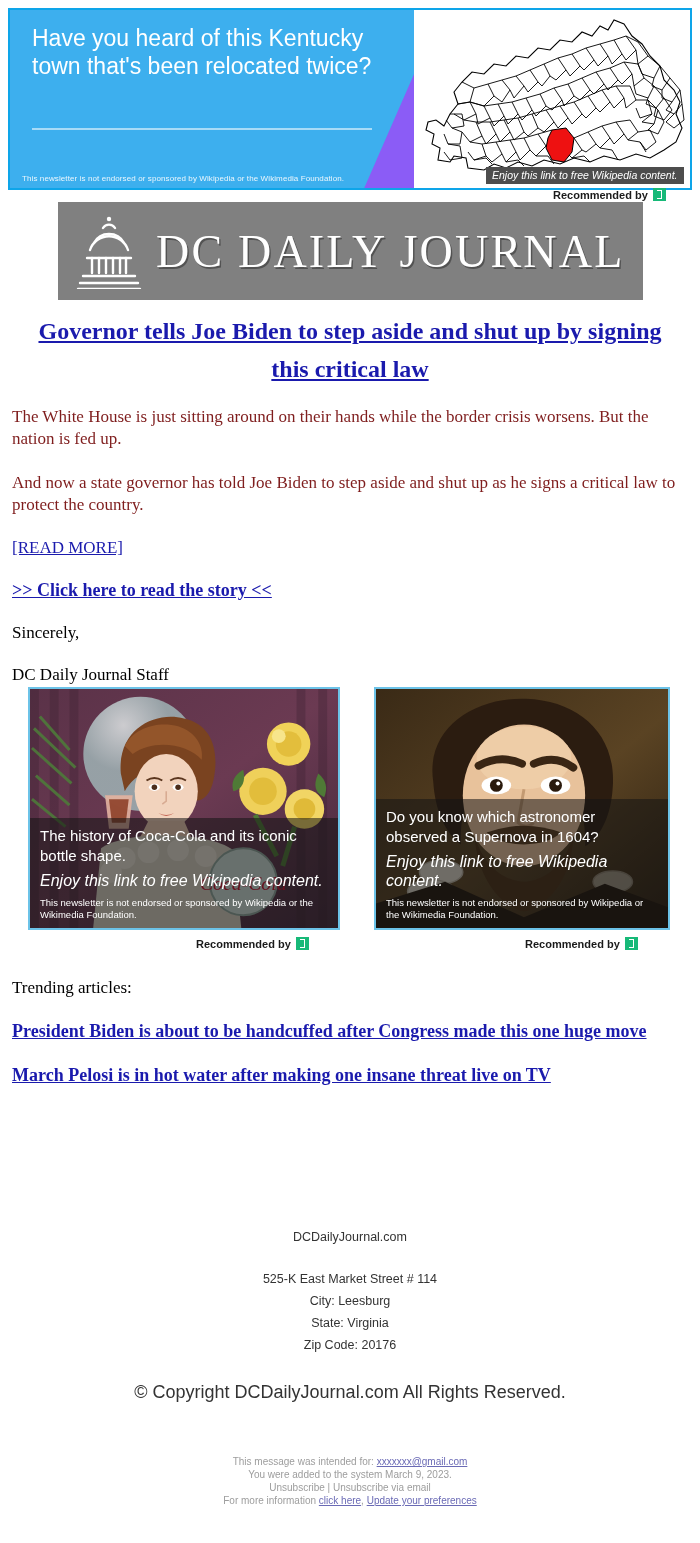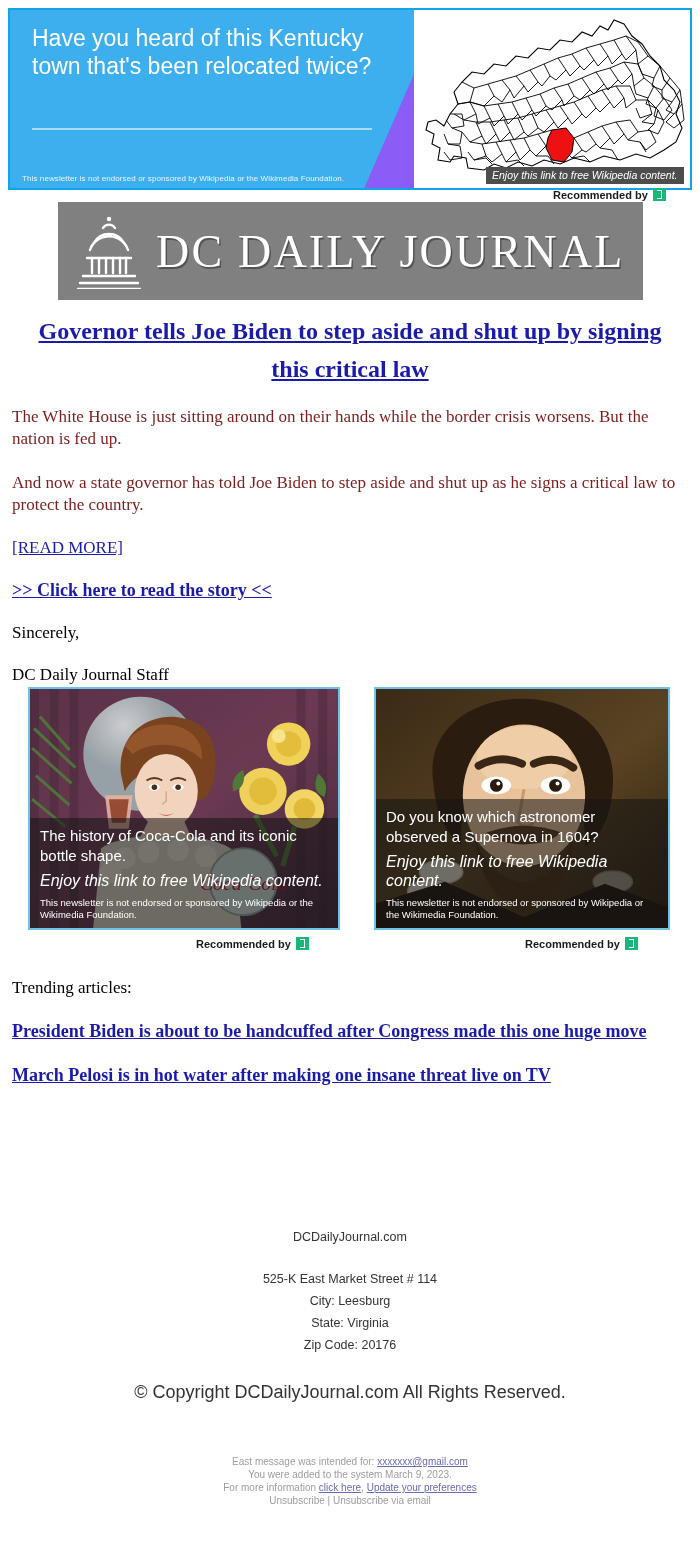--- a/index.html
+++ b/index.html
@@ -553,22 +553,22 @@
     <div class="site">DCDailyJournal.com</div>
     <div class="addr-line">525-K East Market Street # 114</div>
     <div class="addr-line">City: Leesburg</div>
     <div class="addr-line">State: Virginia</div>
     <div class="addr-line">Zip Code: 20176</div>
     <div class="copyright">© Copyright DCDailyJournal.com All Rights Reserved.</div>
   </div>
 
   <div class="legal">
     <div>
-      <span>East message was intended for: </span><a href="#">xxxxxxx@gmail.com</a>
+      <span>This message was intended for: </span><a href="#">xxxxxxx@gmail.com</a>
     </div>
     <div>You were added to the system March 9, 2023.</div>
+    <div>Unsubscribe | Unsubscribe via email</div>
     <div>
       <span>For more information </span><a href="#">click here</a><span>, </span><a href="#">Update your preferences</a>
     </div>
-    <div>Unsubscribe | Unsubscribe via email</div>
   </div>
 
 </div>
 
 </body></html>

